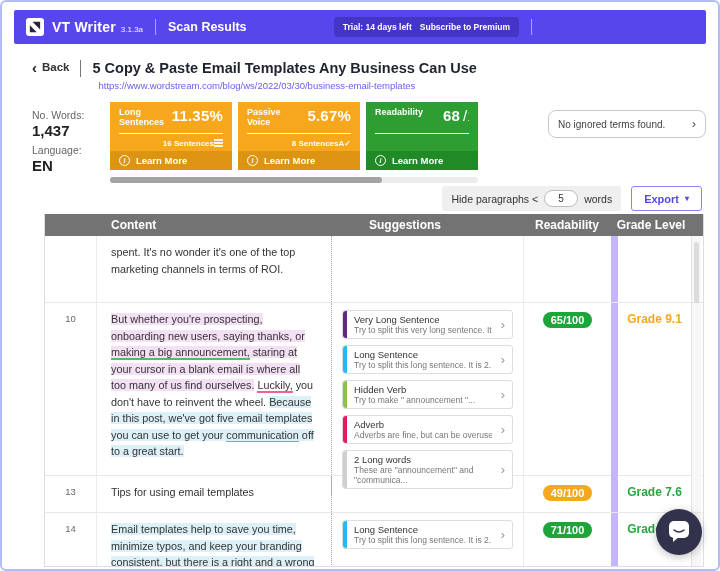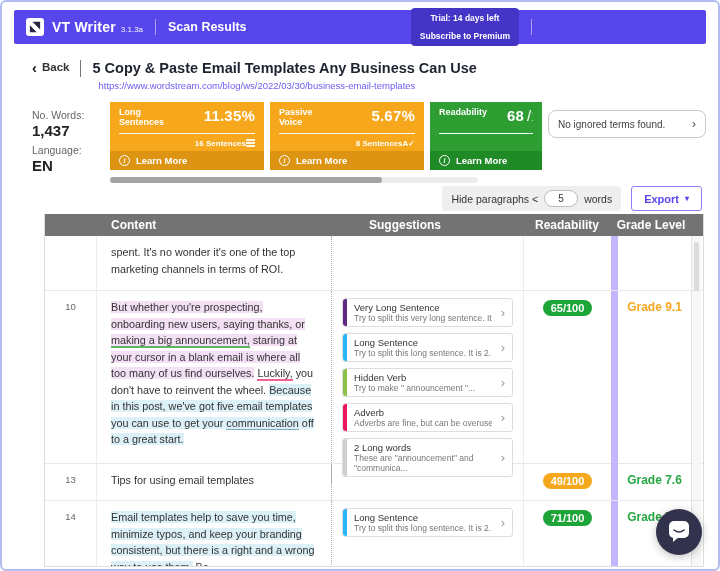--- a/index.html
+++ b/index.html
@@ -18,40 +18,40 @@
     display: flex; align-items: center; padding: 0 12px; color: #fff;
   }
   .logo-box { width: 18px; height: 18px; background:#fff; border-radius: 3px; display:flex; align-items:center; justify-content:center; }
   .brand { font-size: 14px; font-weight: 700; margin-left: 8px; letter-spacing: .2px; }
   .version { font-size: 8px; margin-left: 5px; margin-top: 5px; opacity: .95; }
   .topbar-divider { width: 1px; height: 16px; background: rgba(255,255,255,.5); margin: 0 12px; }
   .page-title { font-size: 12.5px; font-weight: 700; }
   .topbar-right { margin-left: auto; display: flex; align-items: center; margin-right: 150px; }
   .trial-badge {
     background: #4435c6; border-radius: 4px; padding: 5px 9px;
-    display: flex; align-items: center; gap: 8px; cursor: pointer; flex-direction: column;
+    display: flex; align-items: center; gap: 8px; cursor: pointer;
   }
   .trial-text { font-size: 8.5px; font-weight: 600; }
   .subscribe-text { font-size: 8.5px; font-weight: 800; }
 
   
   .titlebar { position: absolute; top: 58px; left: 30px; right: 20px; display: flex; align-items: flex-start; }
   .back-chevron { font-size: 15px; font-weight: 700; color: #222; line-height: 16px; cursor: pointer; }
   .back-label { font-size: 11.5px; font-weight: 600; color: #333; margin: 1px 0 0 5px; cursor: pointer; }
   .title-divider { width: 1px; height: 17px; background: #777; margin: 0 12px 0 10px; }
   .doc-line { flex: 1; line-height: 16px; }
   .doc-title { font-size: 14.5px; font-weight: 600; color: #1e2330; }
   .doc-url { font-size: 9.5px; color: #6a5cf0; text-decoration: none; margin-left: 6px; }
 
   
   .stats { position: absolute; top: 107px; left: 30px; width: 74px; }
   .stat-label { font-size: 10.5px; color: #666; margin-bottom: 1px; }
   .stat-value { font-size: 15px; font-weight: 600; color: #222; margin-bottom: 5px; }
   .cards { position: absolute; top: 100px; left: 108px; display: flex; gap: 6px; }
-  .metric-card { width: 154px; height: 68px; color: #fff; display: flex; flex-direction: column; overflow: hidden; }
+  .metric-card { width: 122px; height: 68px; color: #fff; display: flex; flex-direction: column; overflow: hidden; }
   .metric-card.small { width: 112px; }
   .metric-card.amber { background: #f6a71b; }
   .metric-card.green { background: #2e9e33; }
   .metric-main { flex: 1; padding: 5px 9px 2px 9px; display: flex; flex-direction: column; }
   .metric-toprow { display: flex; justify-content: space-between; flex: 1; }
   .metric-title { font-size: 9px; font-weight: 700; line-height: 10px; width: 58px; }
   .metric-value { font-size: 15px; font-weight: 800; letter-spacing: .2px; display: flex; }
   .metric-clip { display: inline-block; width: 6px; overflow: hidden; white-space: nowrap; margin-left: 3px; font-weight: 400; }
   .metric-rule { border-top: 1px solid rgba(255,255,255,.95); margin: 2px 0 3px 0; }
   .metric-bottomrow { display: flex; justify-content: flex-end; align-items: center; height: 12px; }
@@ -271,21 +271,21 @@
 
     <div class="tgrid thead">
       <div></div>
       <div class="th-content">Content</div>
       <div class="th-sugg">Suggestions</div>
       <div class="th-read">Readability</div>
       <div class="th-grade">Grade Level</div>
       <div></div>
     </div>
 
-    <div class="tgrid trow" style="height:55px">
+    <div class="tgrid trow" style="height:67px">
       <div class="cell-num"></div>
       <div class="cell-content"><span>spent. It's no wonder it's one of the top marketing channels in terms of ROI.</span></div>
       <div class="cell-sugg"></div>
       <div class="cell-read"></div>
       <div class="cell-grade"></div>
       <div class="cell-gutter">
           <div class="vthumb"></div>
         </div>
     </div>
 

